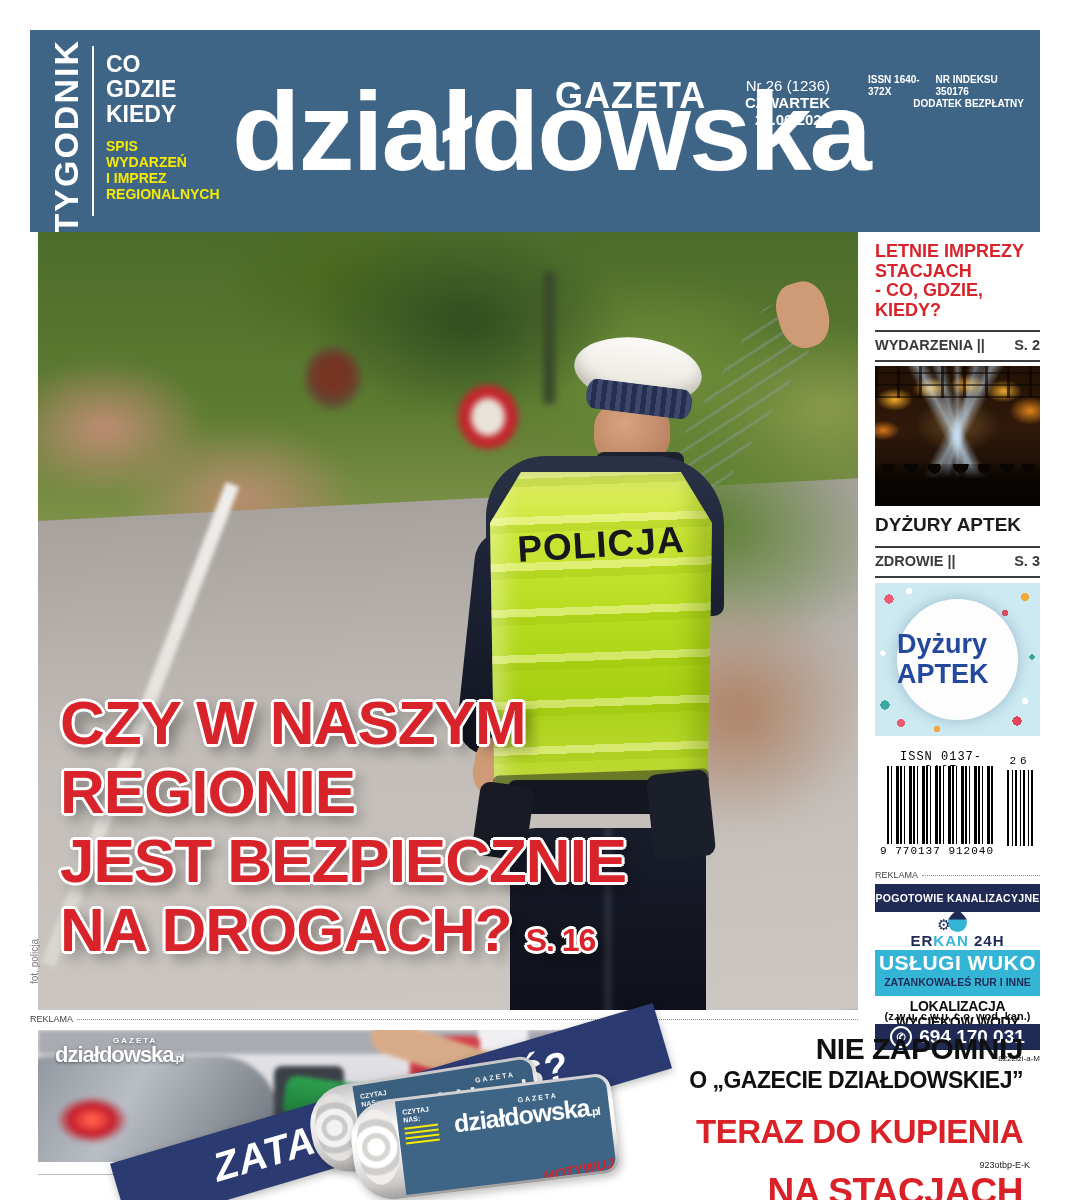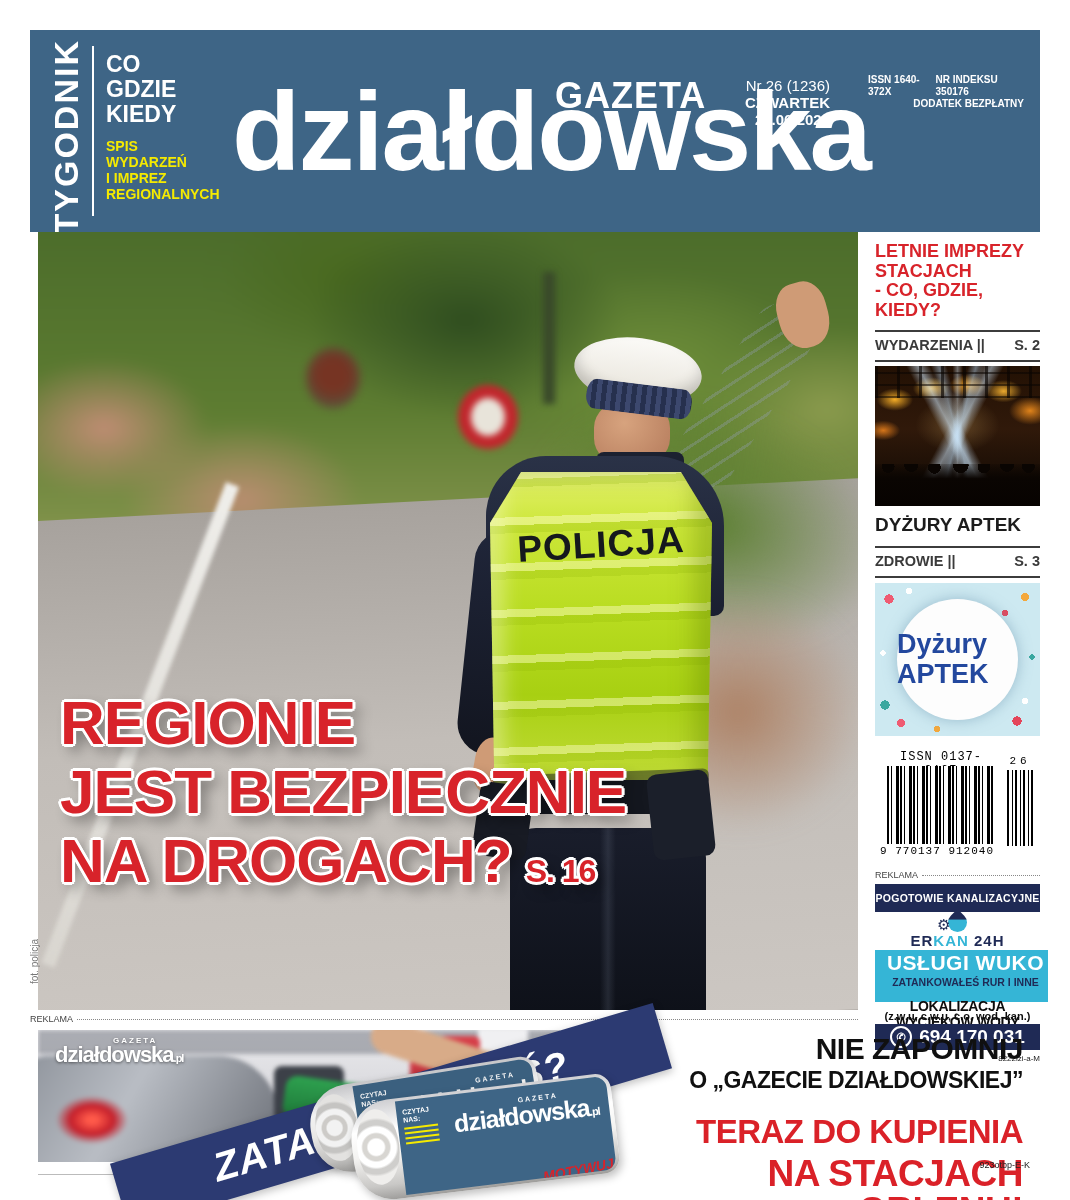--- a/index.html
+++ b/index.html
@@ -172,21 +172,21 @@
   .sb-reklama { top:870px; }
   
   .pl-bar { top:884px; height:28px; background:#1f2a55; color:#fff; font-weight:bold; font-size:10.5px;
     display:flex; align-items:center; justify-content:center; letter-spacing:.3px; }
   .pl-logo { top:904px; height:28px; display:flex; align-items:flex-end; justify-content:center; }
   .drop { width:19px; height:19px; background:linear-gradient(135deg,#1f2a55 38%,#35b5d6 40%);
     border-radius:0 50% 50% 50%; transform:rotate(45deg); }
   .gear { position:absolute; left:62px; top:12px; font-size:15px; color:#1f2a55; }
   .pl-brand { top:932px; text-align:center; font-weight:bold; font-size:15px; letter-spacing:1px; }
   .pl-brand .er, .pl-brand .h24 { color:#1f2a55; } .pl-brand .kan { color:#35b5d6; }
-  .pl-cyan { top:950px; height:52px; background:#35b5d6; text-align:center;padding-left:8px; }
+  .pl-cyan { top:950px; height:46px; background:#35b5d6; text-align:center; }
   .pl-service { color:#fff; font-weight:bold; font-size:21px; line-height:26px; letter-spacing:.5px; }
   .pl-service-sub { color:#1f2a55; font-weight:bold; font-size:10.5px; line-height:13px; }
   .pl-loc1 { top:998px; text-align:center; font-weight:bold; font-size:14px; letter-spacing:-.3px; color:#0d0d0d; }
   .pl-loc2 { top:1010px; text-align:center; font-weight:bold; font-size:11px; color:#0d0d0d; }
   .pl-phone { top:1024px; height:26px; background:#1f2a55; color:#fff; display:flex; align-items:center;
     justify-content:center; gap:7px; font-weight:bold; font-size:19px; }
   .phone-ic { display:inline-flex; align-items:center; justify-content:center; width:18px; height:18px;
     border:2px solid #fff; border-radius:50%; font-size:11px; }
   .pl-code { top:1054px; text-align:right; font-size:8px; color:#222; }
 
@@ -234,21 +234,21 @@
   .rb-dash { width:34px; height:2px; background:#f5ea00; margin-top:3px; }
   .rb-main { position:absolute; left:56px; top:10px; }
   .rb-g { font-size:7px; font-weight:bold; letter-spacing:2px; margin-left:66px; }
   .rb-t { font-size:25px; font-weight:bold; letter-spacing:-1px; line-height:24px; white-space:nowrap; }
   .rb-pl { font-size:11px; font-weight:bold; }
   .rb-red { position:absolute; right:2px; bottom:-4px; color:#d8232a; font-weight:bold; font-size:14px;
     font-style:italic; transform:rotate(-4deg); }
   .cta { position:absolute; left:620px; top:1034px; width:403px; text-align:right; line-height:1; }
   .cta .c1 { font-size:30px; font-weight:bold; color:#101010; margin-bottom:5px; letter-spacing:-.5px; }
   .cta .c2 { font-size:23px; font-weight:bold; color:#101010; margin-bottom:23px; letter-spacing:-.5px; }
-  .cta .c3 { font-size:33px; font-weight:bold; color:#da2128; margin-bottom:7px; letter-spacing:-.5px; }
+  .cta .c3 { font-size:33px; font-weight:bold; color:#da2128; margin-bottom:25px; letter-spacing:-.5px; }
   .cta .c4 { font-size:37px; font-weight:bold; color:#da2128; letter-spacing:-.5px; }
   .b-code { position:absolute; left:620px; top:1160px; width:410px; text-align:right; font-size:9px; color:#222; }
 </style>
 </head>
 <body>
 
 <div class="page">
 
   <div class="masthead">
     <div class="tygodnik">TYGODNIK</div>
@@ -302,20 +302,21 @@
       <div class="of-chain l"></div>
       <div class="of-chain r"></div>
       <div class="of-vest"></div>
       <div class="of-vest-edge"></div>
       <div class="of-belt"></div>
       <div class="of-pouch-l"></div>
       <div class="of-pouch-r"></div>
       <div class="of-vest-text">POLICJA</div>
     </div>
     <div class="headline">
+      <div>CZY W NASZYM</div>
       <div>REGIONIE</div>
       <div>JEST BEZPIECZNIE</div>
       <div><span>NA DROGACH?</span><span class="pageref">S. 16</span></div>
     </div>
   </div>
   <div class="photo-credit">fot. policja</div>
 
   <div class="abs sb sb-teaser1">
     <div>LETNIE IMPREZY</div>
     <div>STACJACH</div>

